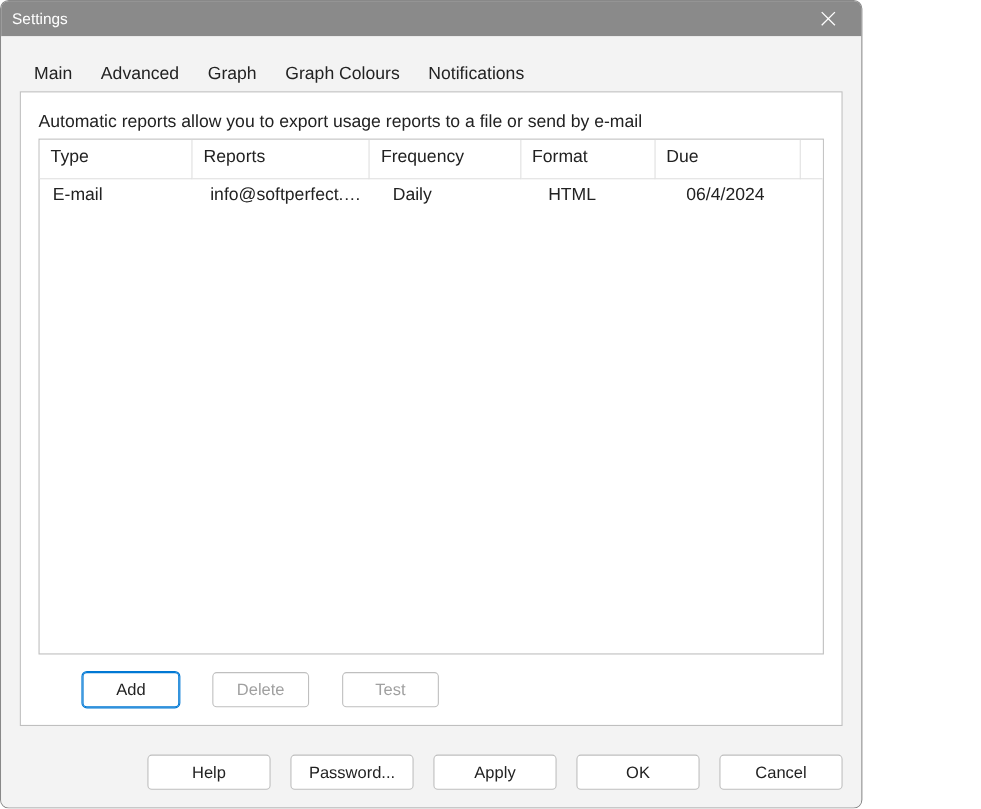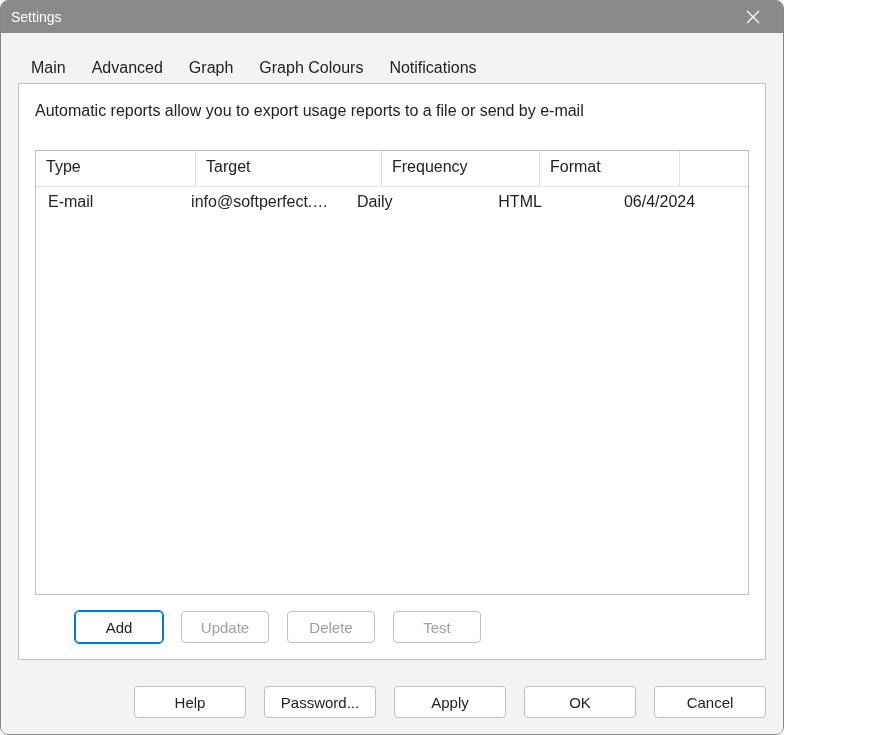--- a/index.html
+++ b/index.html
@@ -84,21 +84,21 @@
       background: #fff;
       border: 1px solid #bfbfbf;
       flex: 1;
       padding: 18px 16px 16px 16px;
       display: flex;
       flex-direction: column;
     }
     .description {
       font-size: 16px;
       color: #222;
-      margin-bottom: 30px;
+      margin-bottom: 6px;
     }
     .table-container {
       border: 1px solid #bfbfbf;
       background: #fff;
       flex: 1;
       overflow: hidden;
     }
     .table-header {
       display: flex;
       height: 36px;
@@ -133,21 +133,21 @@
     }
     .col-type { width: 160px; }
     .col-target { width: 186px; }
     .col-frequency { width: 158px; }
     .col-format { width: 140px; }
     .col-due { width: 152px; }
     .col-rest { flex: 1; border-right: none; }
 
     .action-row {
       display: flex;
-      gap: 18px;
+      gap: 30px;
       margin-top: 16px;
       padding-left: 40px;
     }
     .btn {
       min-width: 88px;
       height: 32px;
       background: #fff;
       border: 1px solid #bfbfbf;
       border-radius: 4px;
       font-size: 15px;
@@ -197,39 +197,39 @@
       <div class="tab">Graph Colours</div>
       <div class="tab">Notifications</div>
     </div>
 
     <div class="tab-panel">
       <div class="description">Automatic reports allow you to export usage reports to a file or send by e-mail</div>
 
       <div class="table-container">
         <div class="table-header">
           <div class="th col-type">Type</div>
-          <div class="th col-target">Target</div>
+          <div class="th col-target">Reports</div>
           <div class="th col-frequency">Frequency</div>
           <div class="th col-format">Format</div>
+          <div class="th col-due">Due</div>
           <div class="th col-rest"></div>
         </div>
         <div class="table-body">
           <div class="tr">
             <div class="td col-type">E-mail</div>
             <div class="td col-target">info@softperfect.co…</div>
             <div class="td col-frequency">Daily</div>
             <div class="td col-format">HTML</div>
             <div class="td col-due">06/4/2024</div>
           </div>
         </div>
       </div>
 
       <div class="action-row">
         <button class="btn focused">Add</button>
-        <button class="btn disabled" disabled="">Update</button>
         <button class="btn disabled" disabled="">Delete</button>
         <button class="btn disabled" disabled="">Test</button>
       </div>
     </div>
   </div>
 
   <div class="bottom-bar">
     <button class="btn">Help</button>
     <button class="btn">Password...</button>
     <button class="btn">Apply</button>

